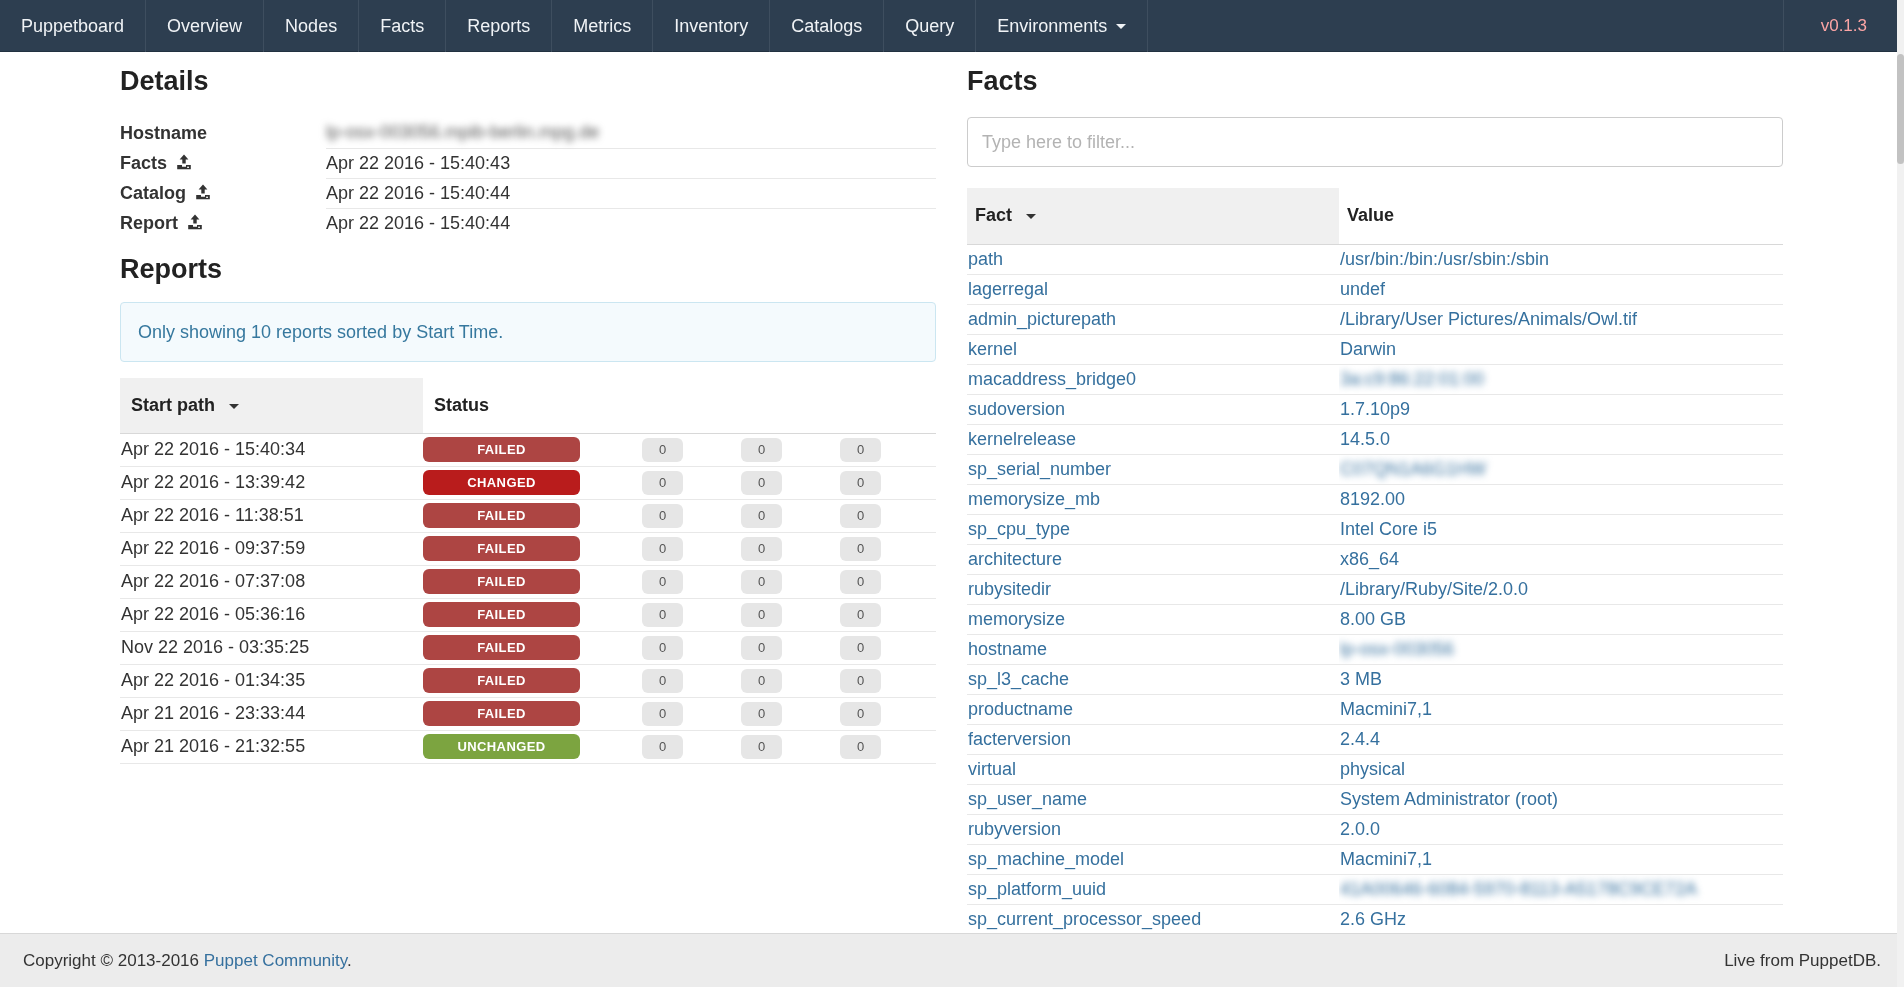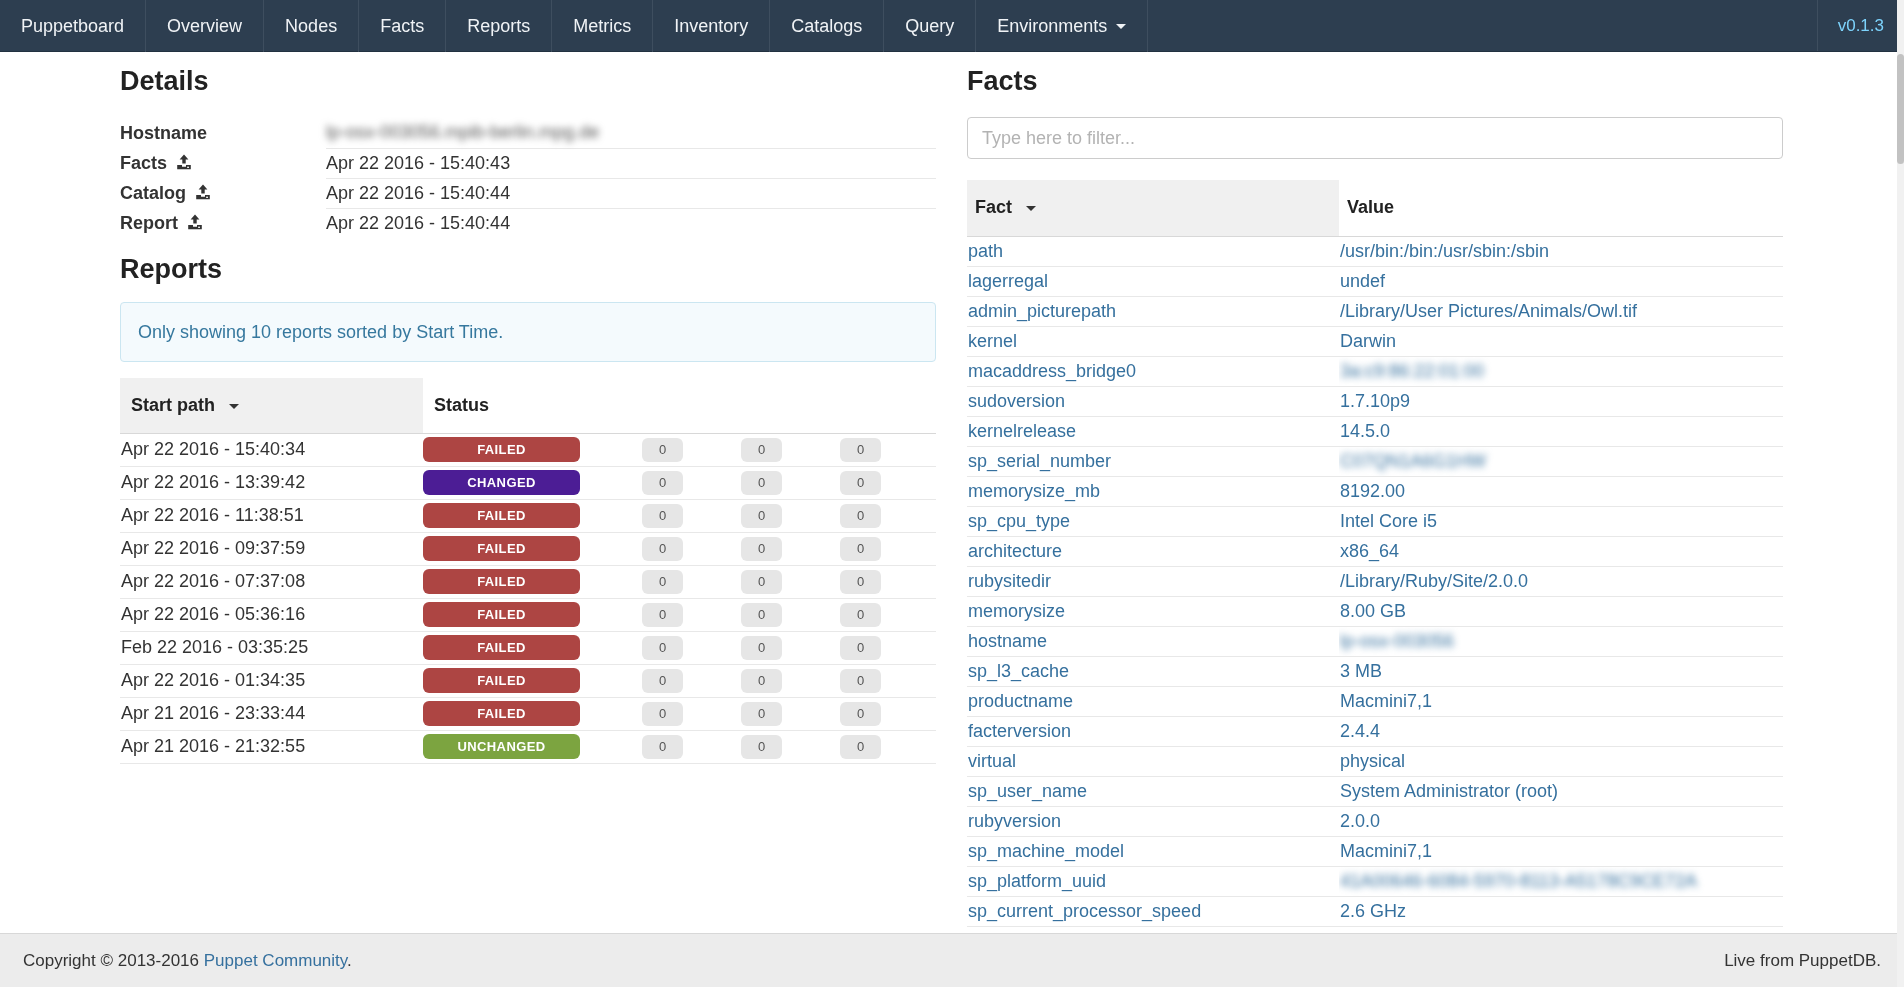--- a/index.html
+++ b/index.html
@@ -10,21 +10,21 @@
   .navbar { position:absolute; top:0; left:0; width:1904px; height:52px;
     background:#2d3e50; display:flex; align-items:stretch;
     border-bottom:1px solid #223140; }
   .nav-left { display:flex; align-items:stretch; }
   .nav-item { display:flex; align-items:center; padding:12px 21px; height:52px;
     color:#f0f3f6; font-size:18px; border-right:1px solid #3e4e5f; cursor:pointer; white-space:nowrap; }
   .caret { display:inline-block; width:0; height:0; margin-left:9px;
     border-left:5px solid transparent; border-right:5px solid transparent;
     border-top:5px solid #f0f3f6; }
   .nav-version { margin-left:auto; display:flex; align-items:center;
-    padding:0 20px; color:#7dd3fc; font-size:17px; border-left:1px solid #3e4e5f; }
+    padding:0 37px; color:#fca5a5; font-size:17px; border-left:1px solid #3e4e5f; }
 
   
   .col { position:absolute; top:52px; width:816px; }
   .col-left  { left:120px; }
   .col-right { left:967px; }
   h2.sect { margin-top:12px; font-size:27px; line-height:34px; font-weight:700; color:#222; }
 
   
   .details-table { margin-top:20px; width:100%; border-collapse:collapse; table-layout:fixed; }
   .details-table td { height:30px; vertical-align:middle; font-size:18px; }
@@ -56,21 +56,21 @@
   .rt-date { font-size:18px; color:#333; padding-left:1px; }
   .rt-status-wrap { display:flex; align-items:center;gap:48px; }
   .badge-status { display:inline-block; width:157px; height:25px; line-height:25px;
     border-radius:6px; color:#fff; font-size:13px; font-weight:700; text-align:center;
     letter-spacing:.4px; margin-right:14px; cursor:pointer; }
   .badge-zero { display:inline-block; width:41px; height:24px; line-height:24px;
     border-radius:6px; background:#e6e6e6; color:#555; font-size:13px;
     text-align:center; margin-right:10px; }
 
   
-  .filter-input { margin-top:19px; width:816px; height:42px; border:1px solid #ccc;
+  .filter-input { margin-top:19px; width:816px; height:50px; border:1px solid #ccc;
     border-radius:4px; padding:0 14px; font-size:18px; color:#333; outline:none;
     font-family:inherit; }
   .filter-input::placeholder { color:#b3b3b3; }
   .facts-table { margin-top:21px; }
   .facts-table th { height:56px; padding-left:8px; }
   .facts-table th.col-fact { width:372px; }
   .facts-table td { height:30px; border-bottom:1px solid #e8e8e8; vertical-align:middle;
     white-space:nowrap; overflow:hidden; }
   .flink { color:#35709e; font-size:18px; text-decoration:none; cursor:pointer; padding-left:1px; display:inline-block; }
   td .blur { filter:blur(3.5px); }
@@ -170,21 +170,21 @@
               <span class="badge-zero">0</span>
               <span class="badge-zero">0</span>
               <span class="badge-zero">0</span>
             </div>
           </td>
         </tr>
         <tr>
           <td class="rt-date">Apr 22 2016 - 13:39:42</td>
           <td>
             <div class="rt-status-wrap">
-              <span class="badge-status" style="background: #4c1d95; text-align: center;">CHANGED</span>
+              <span class="badge-status" style="background: #b91c1c; text-align: center;">CHANGED</span>
               <span class="badge-zero">0</span>
               <span class="badge-zero">0</span>
               <span class="badge-zero">0</span>
             </div>
           </td>
         </tr>
         <tr>
           <td class="rt-date">Apr 22 2016 - 11:38:51</td>
           <td>
             <div class="rt-status-wrap">
@@ -222,21 +222,21 @@
           <td>
             <div class="rt-status-wrap">
               <span class="badge-status" style="background: rgb(173, 69, 67);">FAILED</span>
               <span class="badge-zero">0</span>
               <span class="badge-zero">0</span>
               <span class="badge-zero">0</span>
             </div>
           </td>
         </tr>
         <tr>
-          <td class="rt-date">Feb 22 2016 - 03:35:25</td>
+          <td class="rt-date">Nov 22 2016 - 03:35:25</td>
           <td>
             <div class="rt-status-wrap">
               <span class="badge-status" style="background: rgb(173, 69, 67);">FAILED</span>
               <span class="badge-zero">0</span>
               <span class="badge-zero">0</span>
               <span class="badge-zero">0</span>
             </div>
           </td>
         </tr>
         <tr>

